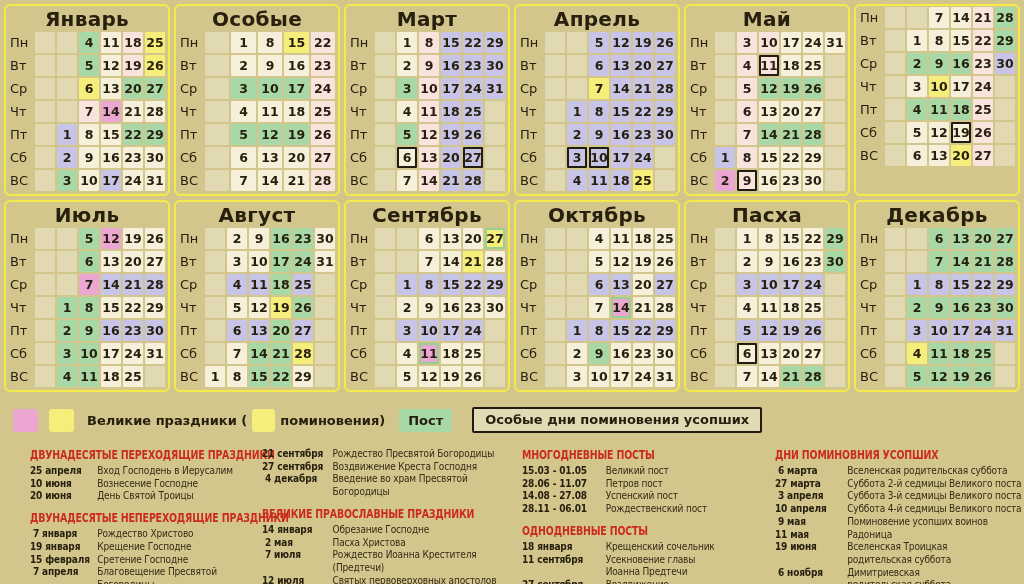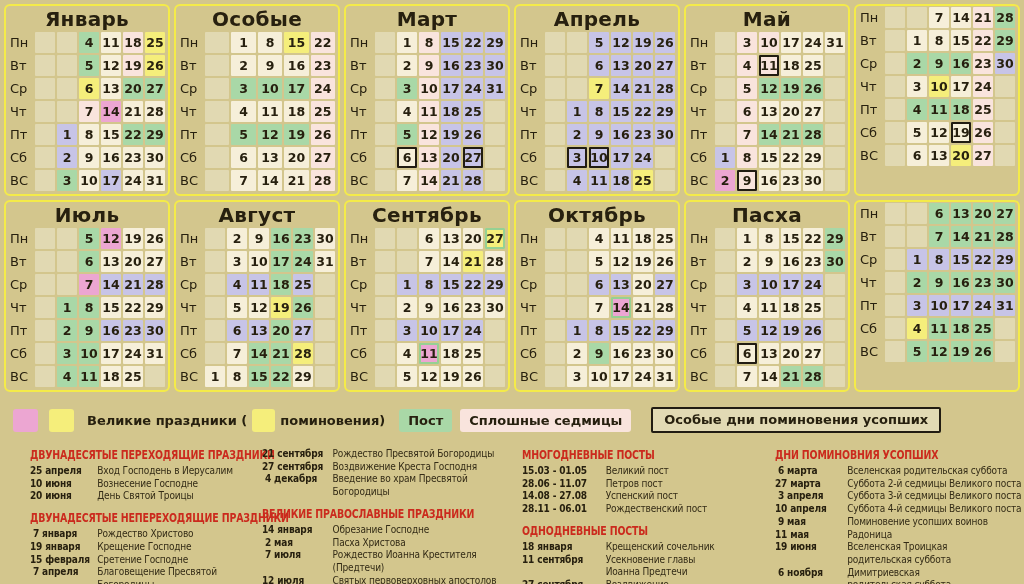--- a/index.html
+++ b/index.html
@@ -640,20 +640,21 @@
         <div class="wd">ВС</div>
         <div class="cell c-empty"></div>
         <div class="cell" style="background: rgb(246, 239, 217);">7</div>
         <div class="cell" style="background: rgb(246, 239, 217);">14</div>
         <div class="cell" style="background: rgb(169, 216, 167);">21</div>
         <div class="cell" style="background: rgb(169, 216, 167);">28</div>
         <div class="cell c-empty"></div>
       </div>
     </div>
     <div class="month">
+      <div class="mtitle">Декабрь</div>
       <div class="mtable" style="grid-template-columns: 24px repeat(6, 1fr);">
         <div class="wd">Пн</div>
         <div class="cell c-empty"></div>
         <div class="cell c-empty"></div>
         <div class="cell" style="background: rgb(169, 216, 167);">6</div>
         <div class="cell" style="background: rgb(169, 216, 167);">13</div>
         <div class="cell" style="background: rgb(169, 216, 167);">20</div>
         <div class="cell" style="background: rgb(169, 216, 167);">27</div>
         <div class="wd">Вт</div>
         <div class="cell c-empty"></div>
@@ -701,21 +702,20 @@
     </div>
   </div>
 
 <div class="legend">
   <span class="sw" style="background: rgb(236, 166, 210);"></span>
   <span class="sw" style="margin-right: 13px; background: rgb(245, 238, 123);"></span>
   <span class="lgt">Великие праздники (</span>
   <span class="sw2" style="background: rgb(245, 238, 123);"></span>
   <span class="lgt">поминовения)</span>
   <span class="lgbox" style="margin-left: 14px; background: rgb(169, 216, 167);">Пост</span>
-  <span class="lgbox" style="background: rgb(249, 228, 221);">Сплошные седмицы</span>
   <span class="lgbox memorial">Особые дни поминовения усопших</span>
 </div>
 
 <div class="sections" id="sections">
     <div class="sec-col">
       <div class="group">
         <div class="gtitle">ДВУНАДЕСЯТЫЕ ПЕРЕХОДЯЩИЕ ПРАЗДНИКИ</div>
         <div class="item">
           <span class="date">25 апреля</span>
           <span class="name">Вход Господень в Иерусалим</span>

